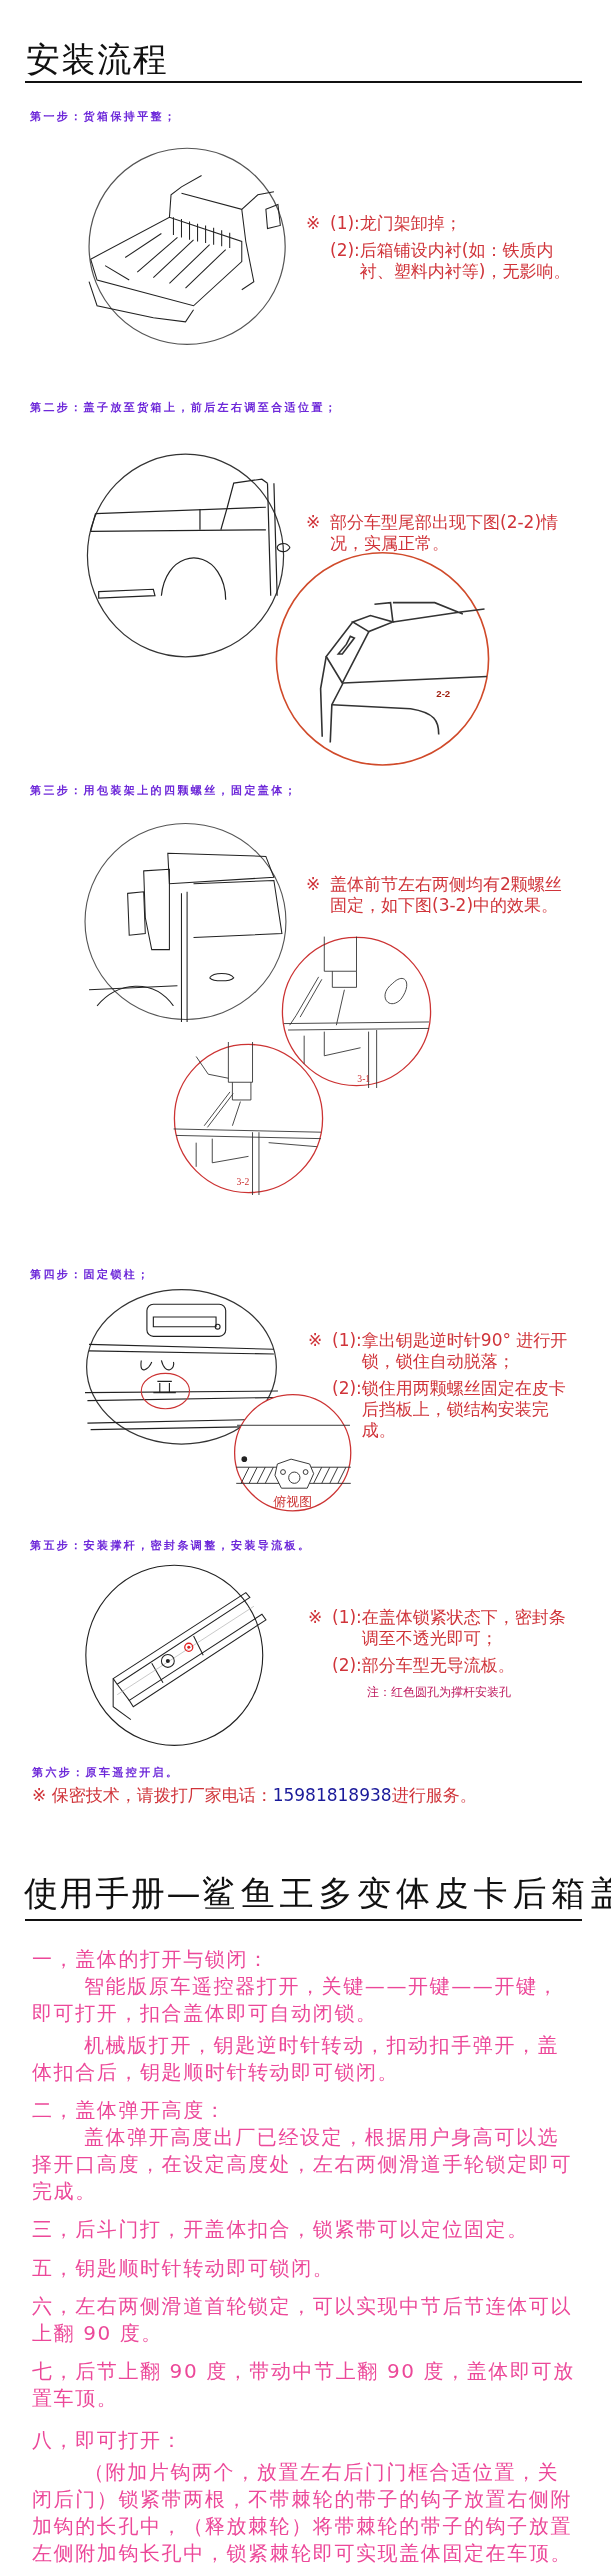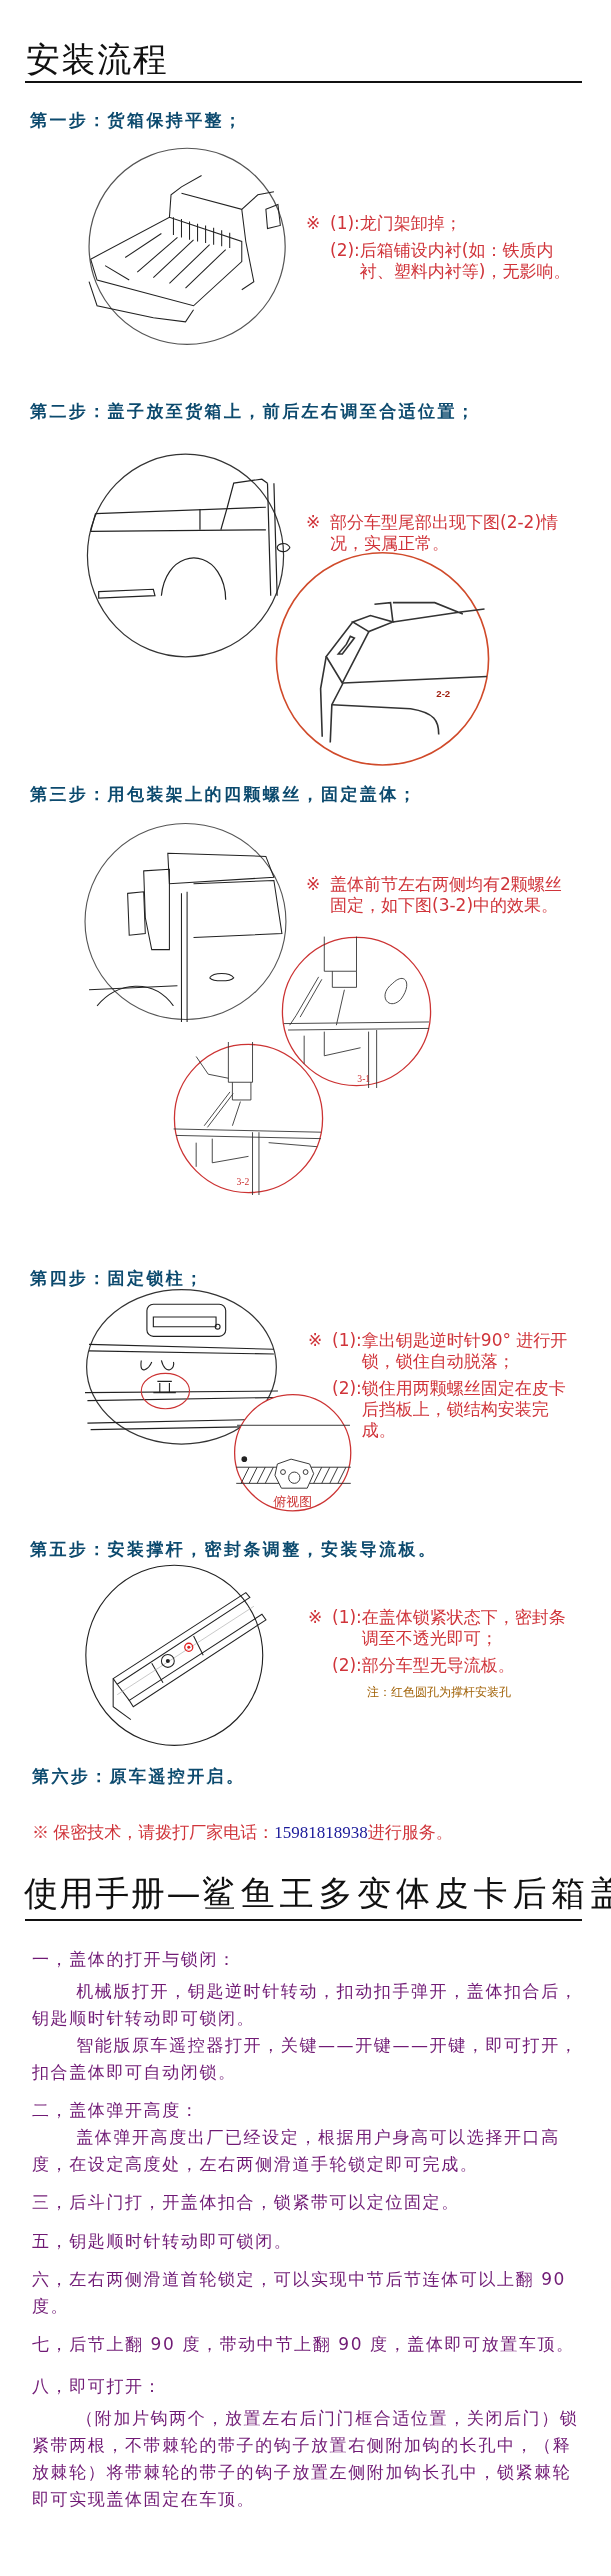--- a/index.html
+++ b/index.html
@@ -1,30 +1,30 @@
 <!DOCTYPE html>
 <html style="font-size:13px"><head>
 <meta charset="utf-8">
 <style>
   html, body { margin:0; padding:0; background:#ffffff; }
   body { width:612px; height:2576px; position:relative; overflow:hidden;
          font-family:"DejaVu Sans", "Liberation Sans", sans-serif; color:#111; }
   .abs { position:absolute; }
   .h1 { font-size:34px; font-weight:normal; letter-spacing:1.6px; color:#111; line-height:1; }
   .rule { height:2.4px; background:#111; }
-  .step { font-size:17px; font-weight:bold; letter-spacing:2.4px; color:#0c4a6e; white-space:nowrap; }
+  .step { font-size:11px; font-weight:bold; letter-spacing:2.4px; color:#6d28d9; white-space:nowrap; }
   .note { color:#d0343a; font-size:17px; line-height:21px; }
   .note .mk { display:inline-block; width:24px; }
   .note .row { display:flex; margin-bottom:6.4px; }
   .note .lbl { white-space:nowrap; }
   .note .txt { flex:1; }
-  .note-s { color:#a16207; font-size:12px; }
+  .note-s { color:#be185d; font-size:12px; }
   .secret { font-size:17px; color:#d0343a; white-space:nowrap; }
   .secret .phone { color:#1a1a9a; }
-  .manual p { margin:0; font-size:17px; line-height:27px; letter-spacing:1.6px; color:#701a75; }
+  .manual p { margin:0; font-size:20px; line-height:27px; letter-spacing:1.6px; color:#ec4899; }
   .manual .head { margin-top:8px; }
   .manual .ind { text-indent:2.6em; }
   svg { position:absolute; overflow:visible; }
 </style>
 </head>
 <body>
 
 <div class="abs h1" style="left:26px;top:42px;">安装流程</div>
 <div class="abs rule" style="left:25px;top:81px;width:557px;"></div>
 
@@ -197,33 +197,33 @@
     </div>
   <div class="row">
       <span class="mk"></span>
       <span class="lbl">(2):</span>
       <span class="txt">部分车型无导流板。</span>
     </div>
 </div>
 <div class="abs note-s" style="left:367px;top:1684px;">注：红色圆孔为撑杆安装孔</div>
 
 <div class="abs step" style="left:32px;top:1765px;">第六步：原车遥控开启。</div>
-<div class="abs secret" style="left:32px;top:1821px;font-family:Liberation Serif, serif;">
+<div class="abs secret" style="left:32px;top:1784px;">
   <span>※ 保密技术，请拨打厂家电话：</span><span class="phone">15981818938</span><span>进行服务。</span>
 </div>
 
 <div class="abs h1" style="left:24px;top:1876px;white-space:nowrap;">
   <span>使用手册—</span><span style="font-size:34px;letter-spacing:4.8px;">鲨鱼王多变体皮卡后箱盖</span>
 </div>
 <div class="abs rule" style="left:25px;top:1919px;width:557px;"></div>
 
 <div class="abs manual" style="left:32px;top:1946px;width:547px;">
   <p class="head" style="margin-top:0;">一，盖体的打开与锁闭：</p>
+  <p class="ind">智能版原车遥控器打开，关键——开键——开键，即可打开，扣合盖体即可自动闭锁。</p>
   <p class="ind" style="margin-top:4.8px;">机械版打开，钥匙逆时针转动，扣动扣手弹开，盖体扣合后，钥匙顺时针转动即可锁闭。</p>
-  <p class="ind">智能版原车遥控器打开，关键——开键——开键，即可打开，扣合盖体即可自动闭锁。</p>
   <p class="head" style="margin-top:11.3px;">二，盖体弹开高度：</p>
   <p class="ind">盖体弹开高度出厂已经设定，根据用户身高可以选择开口高度，在设定高度处，左右两侧滑道手轮锁定即可完成。</p>
   <p class="head" style="margin-top:11.3px;">三，后斗门打，开盖体扣合，锁紧带可以定位固定。</p>
   <p class="head" style="margin-top:11.3px;">五，钥匙顺时针转动即可锁闭。</p>
   <p class="head" style="margin-top:11.3px;">六，左右两侧滑道首轮锁定，可以实现中节后节连体可以上翻 90 度。</p>
   <p class="head" style="margin-top:11.3px;">七，后节上翻 90 度，带动中节上翻 90 度，盖体即可放置车顶。</p>
   <p class="head" style="margin-top:14.5px;">八，即可打开：</p>
   <p class="ind" style="margin-top:4.8px;">（附加片钩两个，放置左右后门门框合适位置，关闭后门）锁紧带两根，不带棘轮的带子的钩子放置右侧附加钩的长孔中，（释放棘轮）将带棘轮的带子的钩子放置左侧附加钩长孔中，锁紧棘轮即可实现盖体固定在车顶。</p>
 </div>
 

